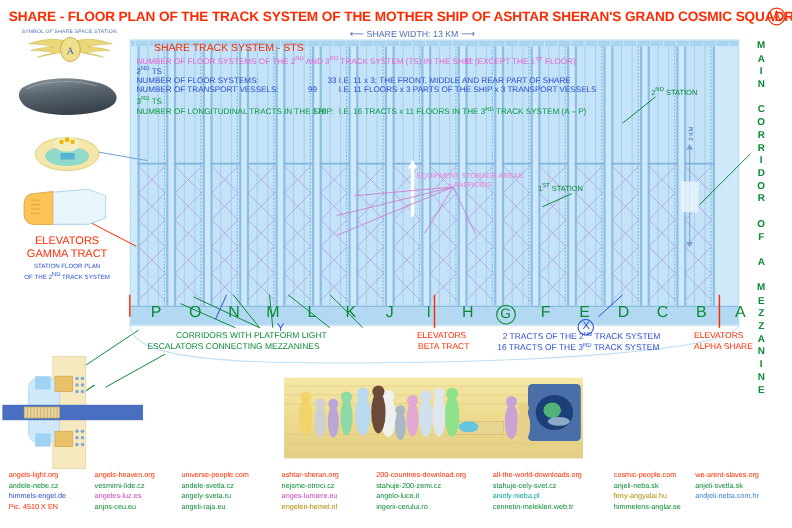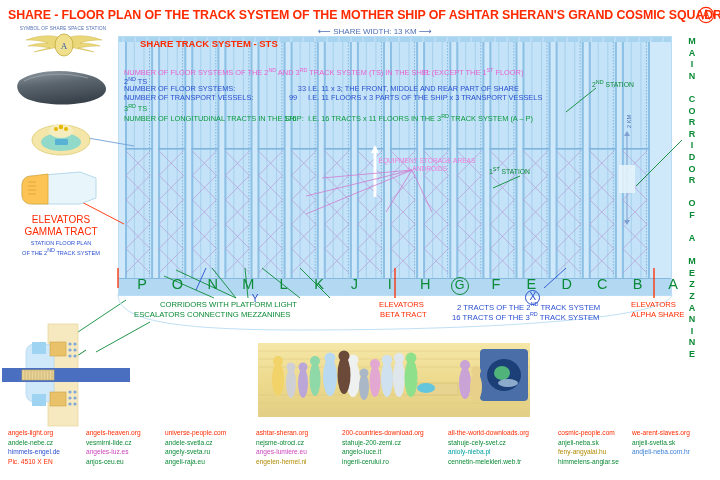--- a/index.html
+++ b/index.html
@@ -15,21 +15,21 @@
   #share-width-wrap{left:255px;top:26px;width:240px;text-align:center;color:#4f6fb5;font-size:8px;white-space:nowrap;}
   #share-width-wrap .ar{font-size:9px;}
   
   #diagram{left:118px;top:36px;width:552px;height:258px;background:#cfe8fa;
       border:1px solid #b9ddf4;overflow:hidden;}
   #diagram .topband{position:absolute;left:0;top:0;width:100%;height:5px;background:#a9d4ef;}
   
   #platform{position:absolute;left:0;right:0;bottom:0;height:16px;background:#b3d9f2;border-top:1px solid #86b9df;}
   
   #sts-block{left:124px;top:38px;width:545px;}
-  #sts-title{color:#ff2a00;font-weight:bold;font-size:9.5px;margin-bottom:17px;padding-left:16px;}
+  #sts-title{color:#ff2a00;font-weight:normal;font-size:9.5px;margin-bottom:1px;padding-left:16px;}
   .ln{font-size:7.4px;white-space:nowrap;line-height:9.1px;height:9.1px;}
   .magenta{color:#e85fd0;}
   .blue{color:#2a4fd0;}
   .green{color:#0a9a3c;}
   .lbl{display:inline-block;}
   .val{display:inline-block;}
   sup{font-size:5.4px;vertical-align:super;}
   
   #equip-label{left:362px;top:157px;width:130px;text-align:center;color:#f07bd8;font-size:6.6px;line-height:7.8px;}
   #station2-label{left:592px;top:79px;color:#0b8a36;font-size:6.8px;white-space:nowrap;}
@@ -430,21 +430,21 @@
 <div class="abs" id="sts-block">
   <div id="sts-title">SHARE TRACK SYSTEM - STS</div>
   <div class="ln magenta">
     <span class="lbl" style="width:298px"><span>NUMBER OF FLOOR SYSTEMS OF THE 2<sup>ND</sup> AND 3<sup>RD</sup> TRACK SYSTEM (TS) IN THE SHIP:</span></span><span class="val">11 (EXCEPT THE 1<sup>ST</sup> FLOOR)</span>
   </div>
   <div class="ln blue">2<sup>ND</sup> TS</div>
   <div class="ln blue">
     <span class="lbl" style="width:156px">NUMBER OF FLOOR SYSTEMS:</span><span class="val" style="width:26px;text-align:right">33</span>&nbsp;<span>I.E. 11 x 3; THE FRONT, MIDDLE AND REAR PART OF SHARE</span>
   </div>
   <div class="ln blue">
-    <span class="lbl" style="width:156px">NUMBER OF TRANSPORT VESSELS:</span><span class="val" style="width:26px;text-align:center">99</span>&nbsp;<span>I.E. 11 FLOORS x 3 PARTS OF THE SHIP x 3 TRANSPORT VESSELS</span>
+    <span class="lbl" style="width:156px">NUMBER OF TRANSPORT VESSELS:</span><span class="val" style="width:26px;text-align:left">99</span>&nbsp;<span>I.E. 11 FLOORS x 3 PARTS OF THE SHIP x 3 TRANSPORT VESSELS</span>
   </div>
   <div class="ln green">3<sup>RD</sup> TS</div>
   <div class="ln green">
     <span class="lbl" style="width:160px">NUMBER OF LONGITUDINAL TRACTS IN THE SHIP:</span><span class="val" style="width:22px;text-align:left">176</span>&nbsp;<span>I.E. 16 TRACTS x 11 FLOORS IN THE 3<sup>RD</sup> TRACK SYSTEM  (A – P)</span>
   </div>
 </div>
 
 <div class="abs" id="equip-label">
   <div>EQUIPMENT STORAGE AREAS</div>
   <div>+ ANDROIDS</div>

